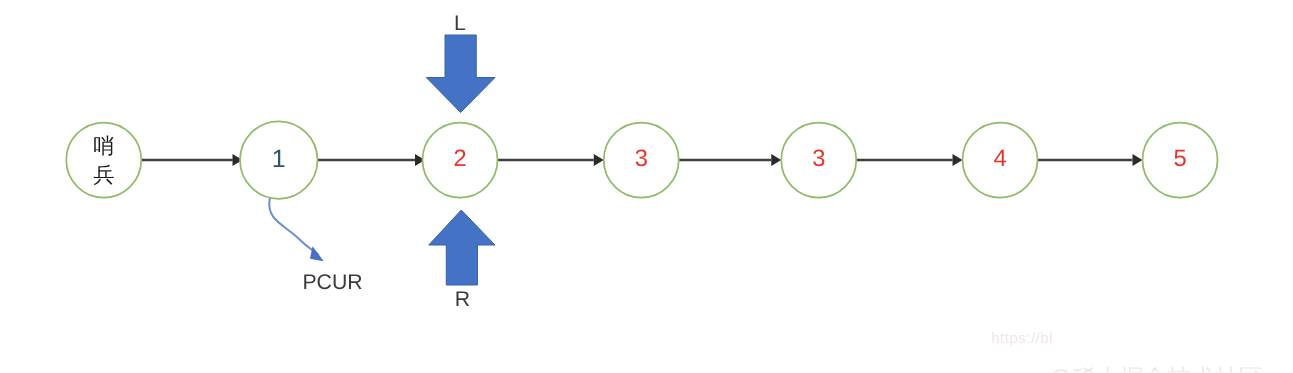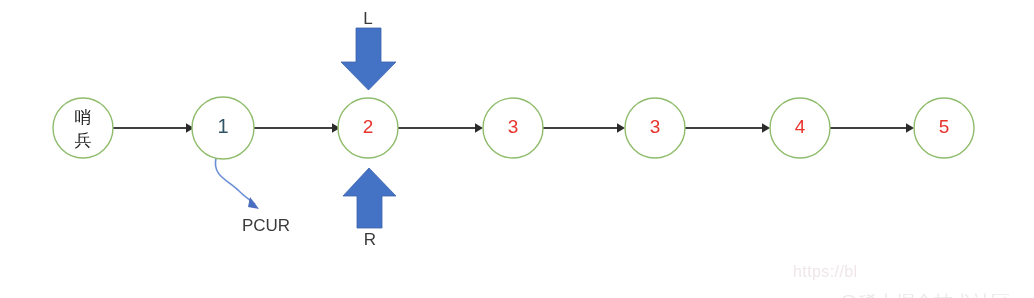--- a/index.html
+++ b/index.html
@@ -59,21 +59,21 @@
   }
   .pcur-label {
     font-family: "Liberation Sans", "DejaVu Sans", sans-serif;
     font-size: 17px;
     fill: #3a3a3a;
     text-anchor: middle;
   }
   .watermark-url {
     position: absolute;
     font-family: "Liberation Sans", "DejaVu Sans", sans-serif;
-    font-size: 16px;
+    font-size: 12px;
     color: #f0e6ea;
     letter-spacing: 0.4px;
     white-space: nowrap;
     user-select: none;
   }
   .watermark-brand {
     position: absolute;
     font-family: "DejaVu Sans", sans-serif;
     font-size: 19px;
     color: #e9e9ec;

